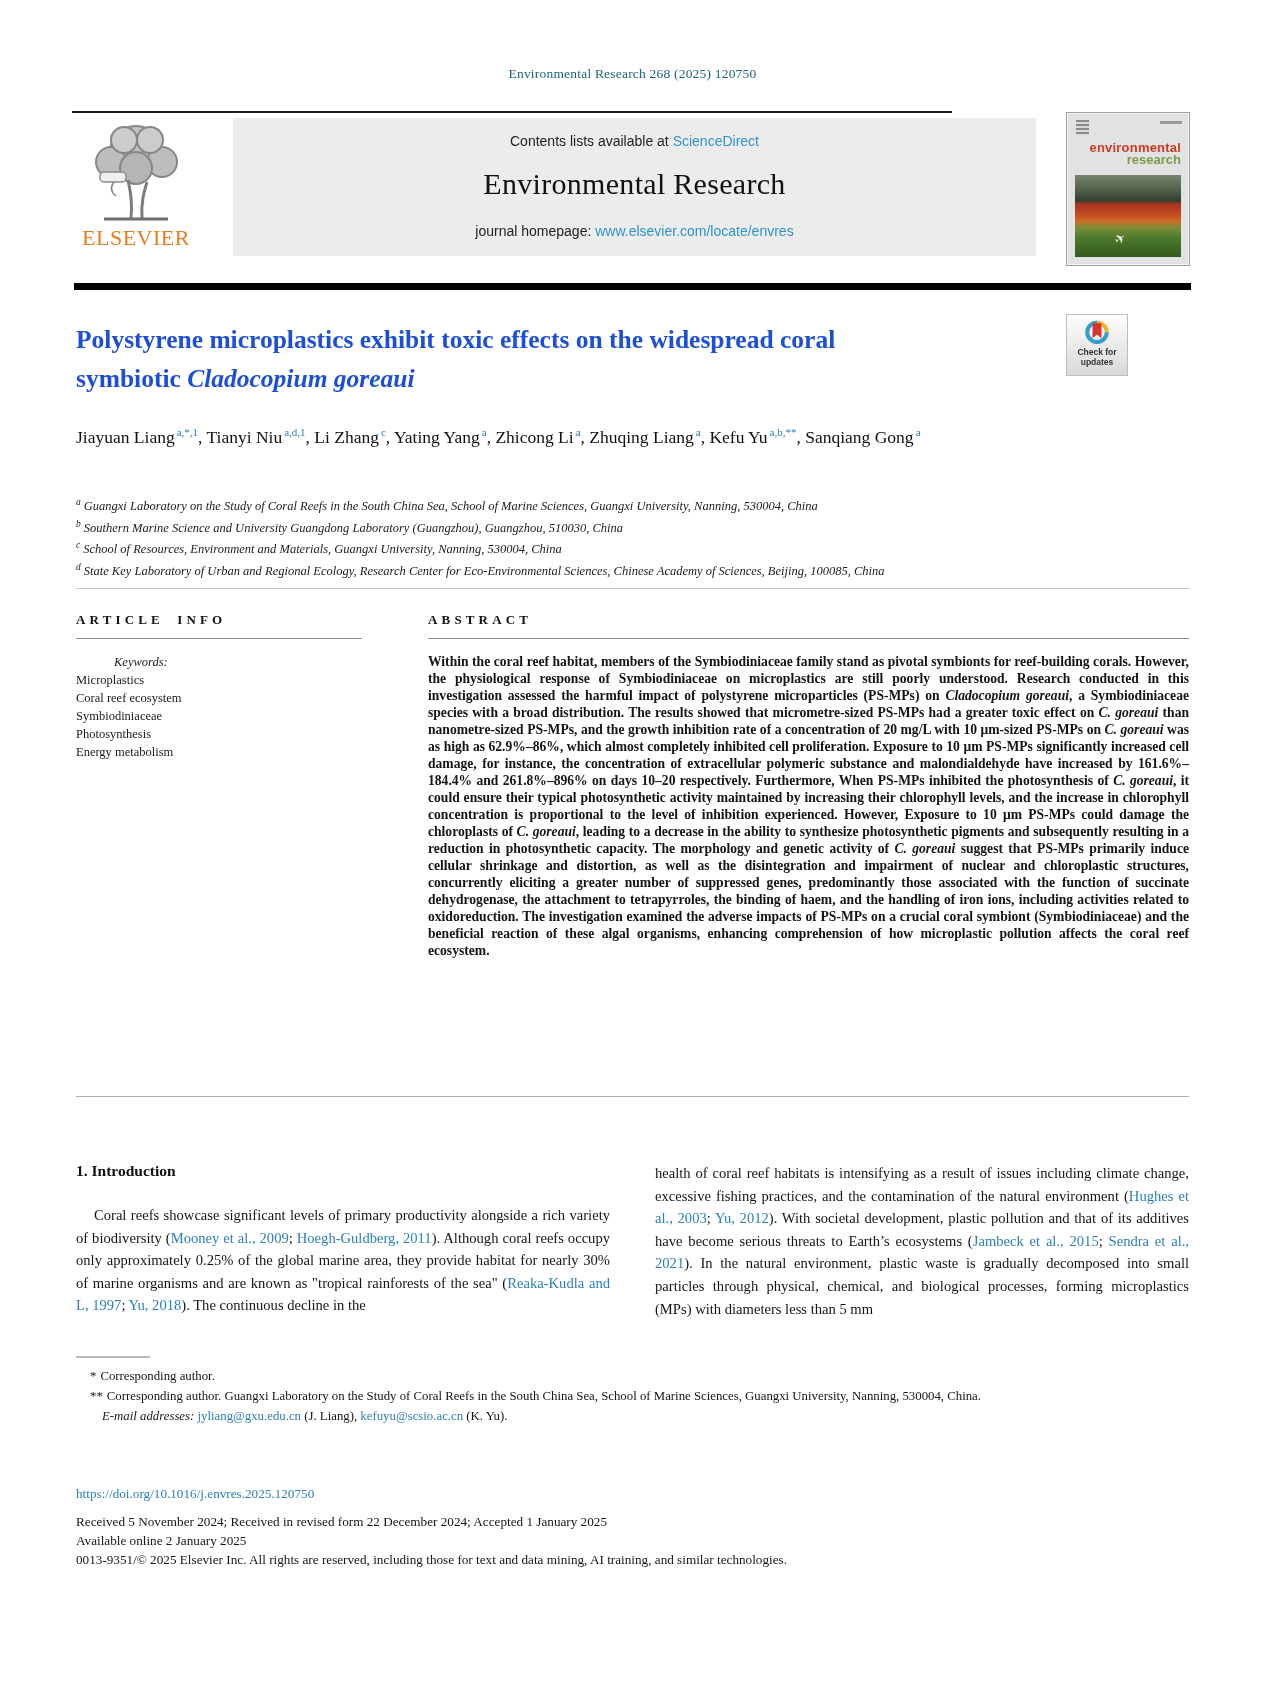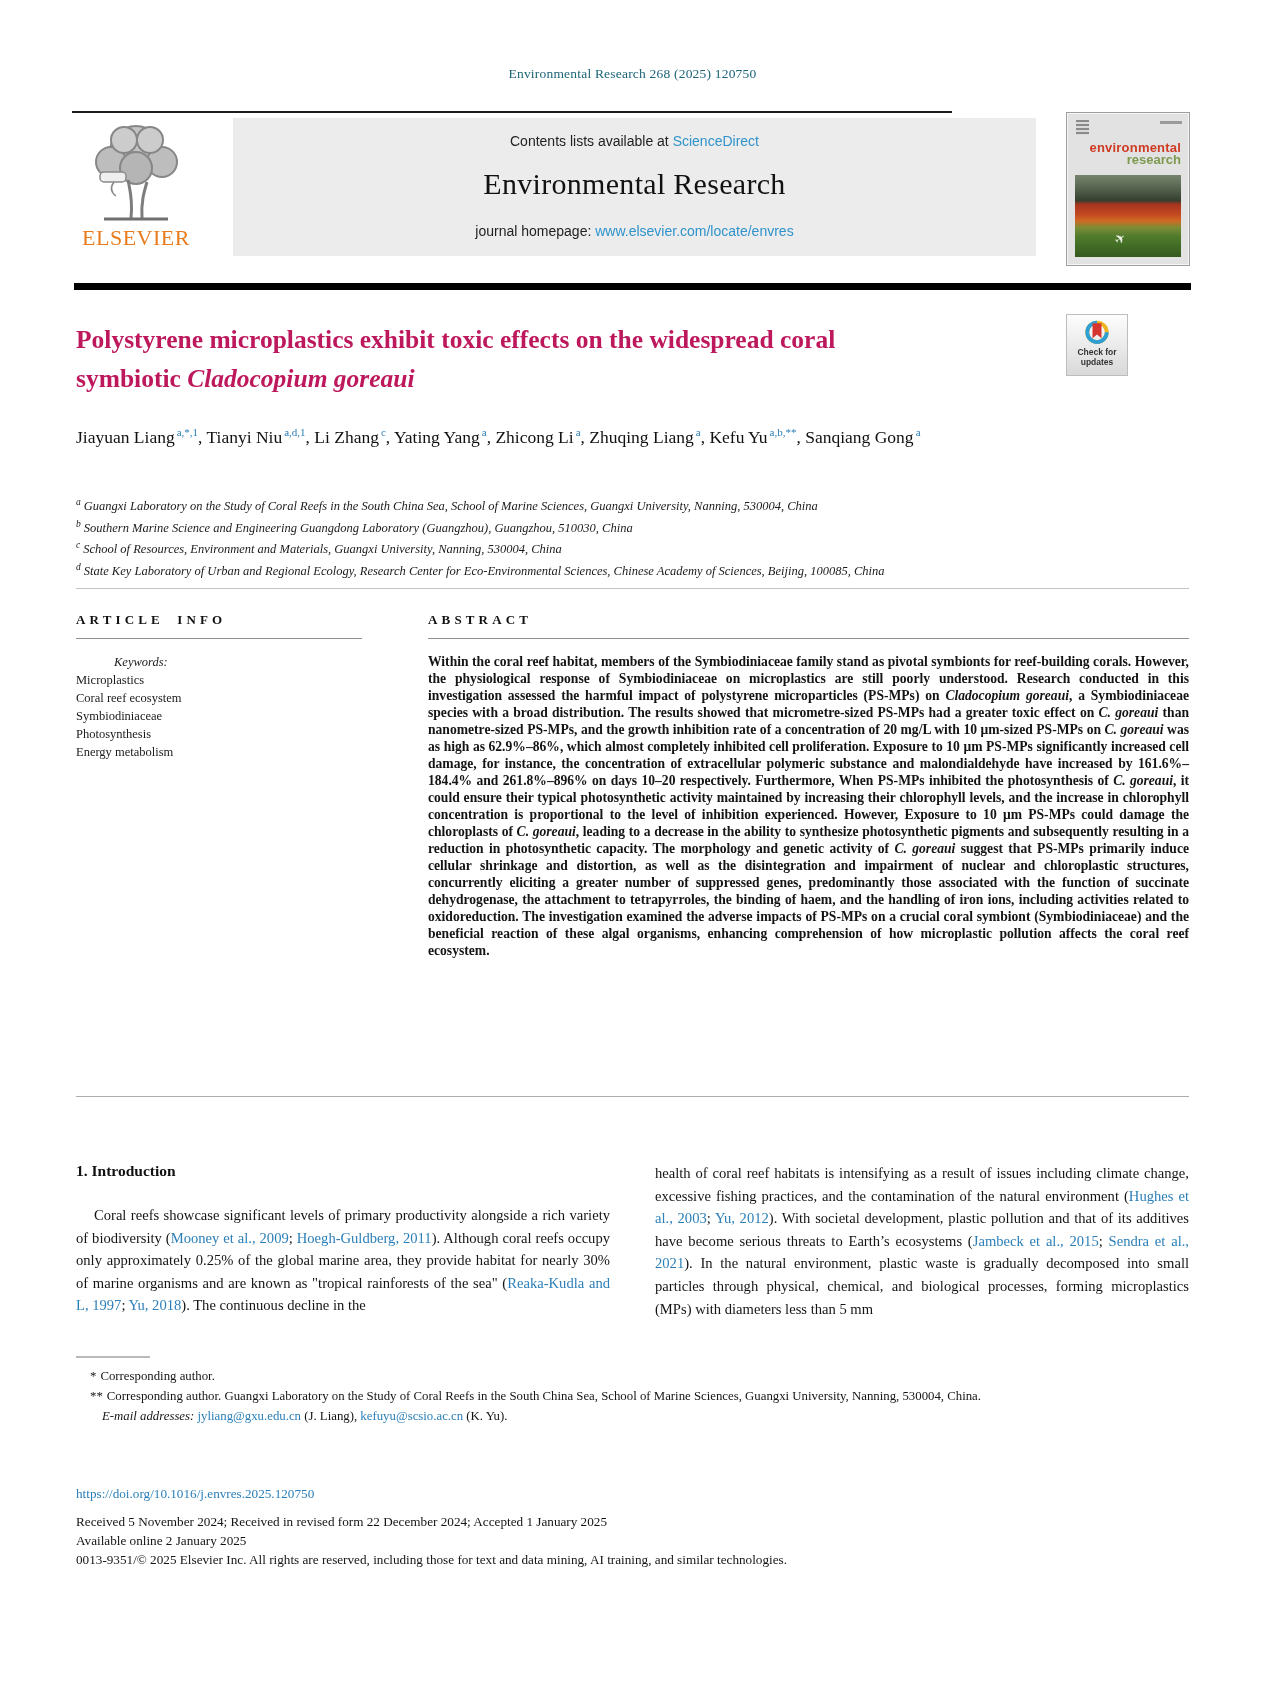--- a/index.html
+++ b/index.html
@@ -53,21 +53,21 @@
 
   .black-bar{position:absolute;left:74px;top:283px;width:1117px;height:7px;background:#000;}
 
   
   .badge{position:absolute;left:1066px;top:314px;width:62px;height:62px;
     background:linear-gradient(180deg,#fdfdfd,#d9d9d9);border:1px solid #bdbdbd;text-align:center;cursor:pointer;font-weight:bold;}
   .badge svg{display:block;margin:3px auto 0;}
   .badge .btxt{font-family:"Liberation Sans",sans-serif;font-size:8.5px;line-height:9.5px;color:#333;}
 
   
-  .title{position:absolute;left:76px;top:320px;width:870px;font-size:25.5px;line-height:39px;color:#be185d;}
+  .title{position:absolute;left:76px;top:320px;width:870px;font-size:25.5px;line-height:39px;color:#1d4ed8;}
   .title .it{font-style:italic;}
   .authors{position:absolute;left:76px;top:418px;width:880px;font-size:17.5px;line-height:28px;color:#111;}
   .authors sup{color:var(--link);font-size:11px;margin-left:2px;}
   .affils{position:absolute;left:76px;top:494px;width:1020px;font-size:12.5px;line-height:17.5px;}
   .affil{font-style:italic;}
   .affil sup{font-style:italic;font-size:9.5px;margin-right:3px;}
 
   .rule-thin{position:absolute;left:76px;height:1px;background:#c4c4c4;width:1113px;}
   .r1{top:588px;}
   .r2{top:1096px;background:#adadad;}
@@ -164,21 +164,21 @@
       <span>Check for</span><br><span>updates</span>
     </div>
   </div>
 
   <h1 class="title"><span>Polystyrene microplastics exhibit toxic effects on the widespread coral symbiotic </span><span class="it">Cladocopium goreaui</span></h1>
 
   <div class="authors"><span>Jiayuan Liang</span><sup>a,*,1</sup>, <span>Tianyi Niu</span><sup>a,d,1</sup>, <span>Li Zhang</span><sup>c</sup>, <span>Yating Yang</span><sup>a</sup>, <span>Zhicong Li</span><sup>a</sup>, <span>Zhuqing Liang</span><sup>a</sup>, <span>Kefu Yu</span><sup>a,b,**</sup>, <span>Sanqiang Gong</span><sup>a</sup></div>
 
   <div class="affils">
       <div class="affil"><sup>a</sup><span>Guangxi Laboratory on the Study of Coral Reefs in the South China Sea, School of Marine Sciences, Guangxi University, Nanning, 530004, China</span></div>
-      <div class="affil"><sup>b</sup><span>Southern Marine Science and Engineering Guangdong Laboratory (Guangzhou), Guangzhou, 510030, China</span></div>
+      <div class="affil"><sup>b</sup><span>Southern Marine Science and University Guangdong Laboratory (Guangzhou), Guangzhou, 510030, China</span></div>
       <div class="affil"><sup>c</sup><span>School of Resources, Environment and Materials, Guangxi University, Nanning, 530004, China</span></div>
       <div class="affil"><sup>d</sup><span>State Key Laboratory of Urban and Regional Ecology, Research Center for Eco-Environmental Sciences, Chinese Academy of Sciences, Beijing, 100085, China</span></div>
     </div>
 
   <div class="rule-thin r1"></div>
 
   <div class="ainfo">
     <div class="sec-cap">ARTICLE INFO</div>
     <div class="cap-rule"></div>
     <div class="kw-label">Keywords:</div>

